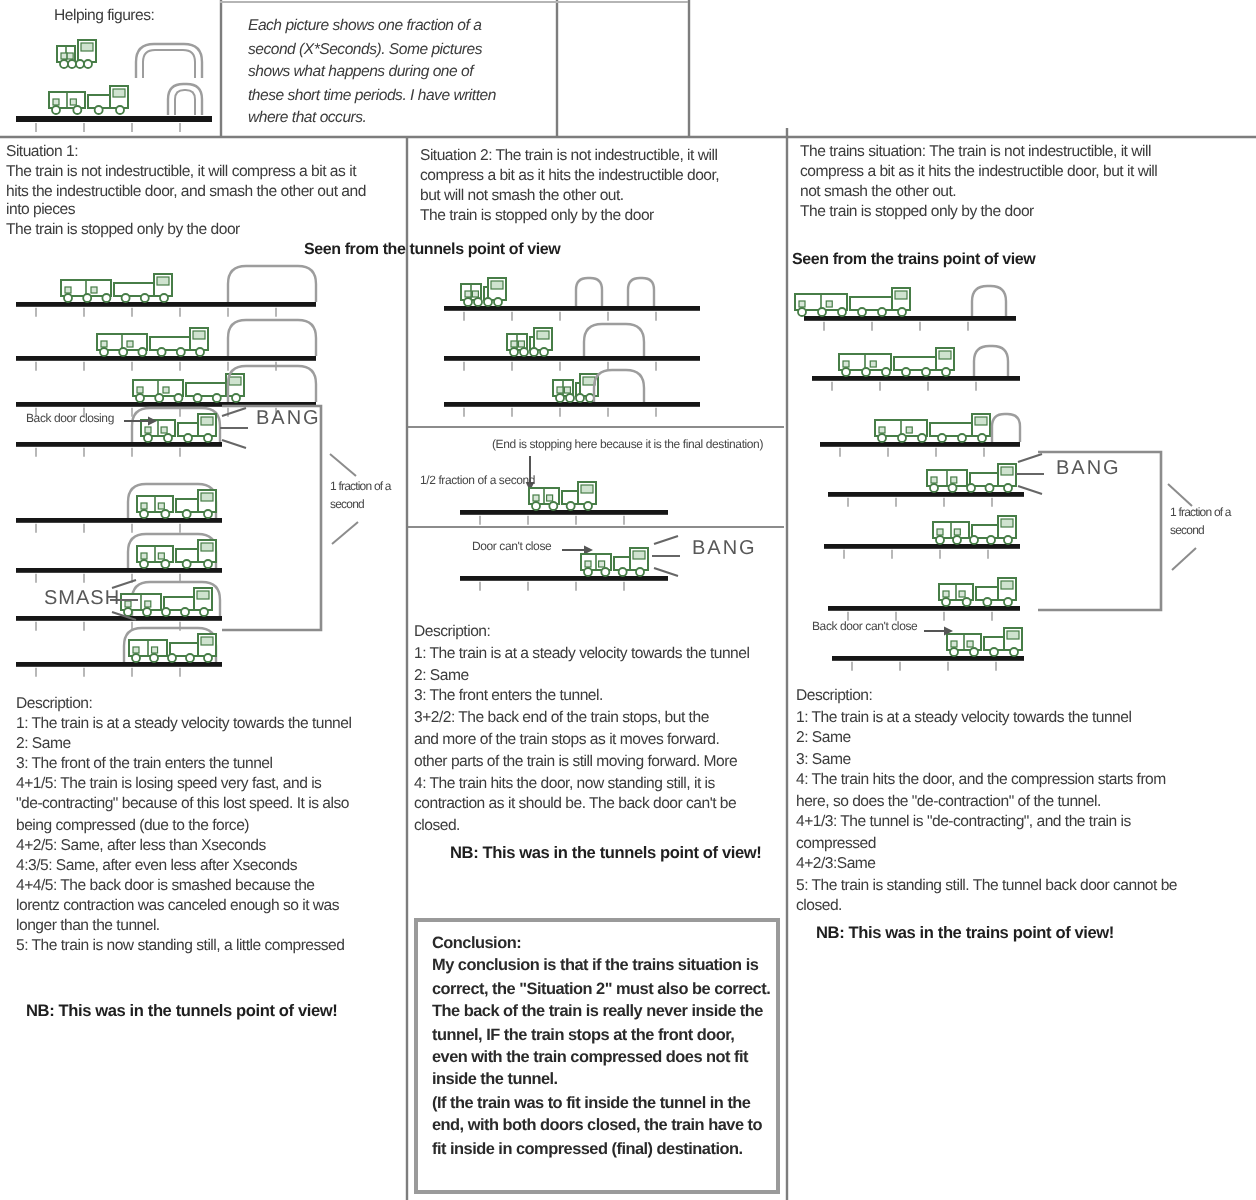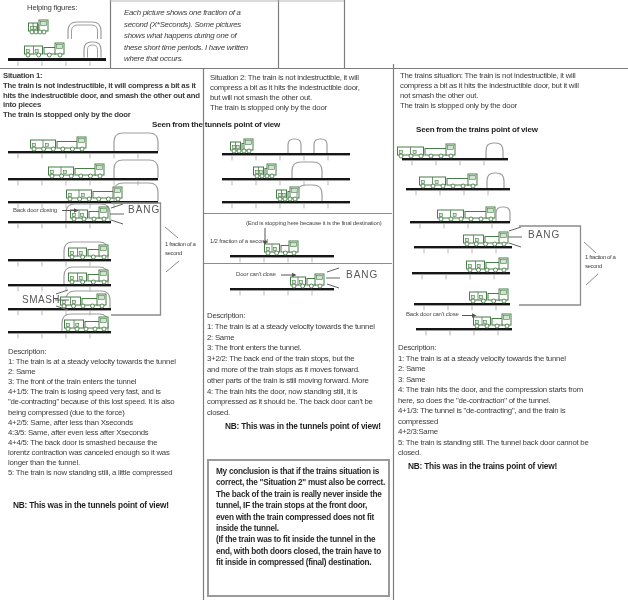--- a/index.html
+++ b/index.html
@@ -1,21 +1,21 @@
 <!DOCTYPE html>
 <html><head>
 <meta charset="utf-8">
 <style>
   html,body{margin:0;padding:0;background:#fff;}
   #page{position:relative;width:628px;height:600px;background:#ffffff;
         font-family:"Liberation Sans",sans-serif;color:#3c3c3c;overflow:hidden;}
   #art{position:absolute;left:0;top:0;z-index:0;}
   .t{position:absolute;white-space:nowrap;z-index:1;}
   .s8{font-size:7.8px;letter-spacing:-0.25px;line-height:10px;}
-  .lh98 div{line-height:9.8px;font-weight:bold;}
+  .lh98 div{line-height:9.8px;}
   .lh100 div{line-height:10.1px;}
   .lh105 div{line-height:10.5px;}
   .lh108 div{line-height:10.8px;}
   .lh115 div{line-height:11.5px;font-style:italic;}
   .small{font-size:6px;letter-spacing:-0.2px;color:#474747;}
   .bang{font-size:10px;letter-spacing:1px;color:#585858;}
   .smash{font-size:10px;letter-spacing:0.5px;color:#585858;}
   .pov{font-size:8px;font-weight:bold;letter-spacing:-0.2px;color:#1f1f1f;}
   .nb{font-size:8.3px;font-weight:bold;letter-spacing:-0.2px;color:#1f1f1f;}
   .frac{font-size:6px;letter-spacing:-0.4px;color:#474747;line-height:8.8px;}
@@ -616,21 +616,21 @@
       <div>but will not smash the other out.</div>
       <div>The train is stopped only by the door</div>
     </div>
   <div class="t s8 lh100" style="left:400px;top:71px">
       <div>The trains situation: The train is not indestructible, it will</div>
       <div>compress a bit as it hits the indestructible door, but it will</div>
       <div>not smash the other out.</div>
       <div>The train is stopped only by the door</div>
     </div>
   <div class="t pov" style="left:152px;top:120px">Seen from the tunnels point of view</div>
-  <div class="t pov" style="left:416px;top:125px">Seen from the trains point of view</div>
+  <div class="t pov" style="left:396px;top:125px">Seen from the trains point of view</div>
 
   <div class="t small" style="left:13px;top:207px">Back door closing</div>
   <div class="t bang" style="left:128px;top:204px">BANG</div>
   <div class="t frac" style="left:165px;top:240px">
     <div>1 fraction of a</div>
     <div>second</div>
   </div>
   <div class="t smash" style="left:22px;top:294px">SMASH</div>
 
   <div class="t small" style="left:246px;top:220px">(End is stopping here because it is the final destination)</div>
@@ -664,21 +664,21 @@
 
   <div class="t s8 lh108" style="left:207px;top:311px">
       <div>Description:</div>
       <div>1: The train is at a steady velocity towards the tunnel</div>
       <div>2: Same</div>
       <div>3: The front enters the tunnel.</div>
       <div>3+2/2: The back end of the train stops, but the</div>
       <div>and more of the train stops as it moves forward.</div>
       <div>other parts of the train is still moving forward. More</div>
       <div>4: The train hits the door, now standing still, it is</div>
-      <div>compressed as it should be. The back door can't be</div>
+      <div>contraction as it should be. The back door can't be</div>
       <div>closed.</div>
     </div>
   <div class="t nb" style="left:225px;top:421px">NB: This was in the tunnels point of view!</div>
 
   <div class="t s8 lh105" style="left:398px;top:343px">
       <div>Description:</div>
       <div>1: The train is at a steady velocity towards the tunnel</div>
       <div>2: Same</div>
       <div>3: Same</div>
       <div>4: The train hits the door, and the compression starts from</div>
@@ -686,20 +686,21 @@
       <div>4+1/3: The tunnel is "de-contracting", and the train is</div>
       <div>compressed</div>
       <div>4+2/3:Same</div>
       <div>5: The train is standing still. The tunnel back door cannot be</div>
       <div>closed.</div>
     </div>
   <div class="t nb" style="left:408px;top:461px">NB: This was in the trains point of view!</div>
 
   <div id="conclusion-box">
     <div class="inner">
+        <div>Conclusion:</div>
         <div>My conclusion is that if the trains situation is</div>
         <div>correct, the "Situation 2" must also be correct.</div>
         <div>The back of the train is really never inside the</div>
         <div>tunnel, IF the train stops at the front door,</div>
         <div>even with the train compressed does not fit</div>
         <div>inside the tunnel.</div>
         <div>(If the train was to fit inside the tunnel in the</div>
         <div>end, with both doors closed, the train have to</div>
         <div>fit inside in compressed (final) destination.</div>
       </div>

